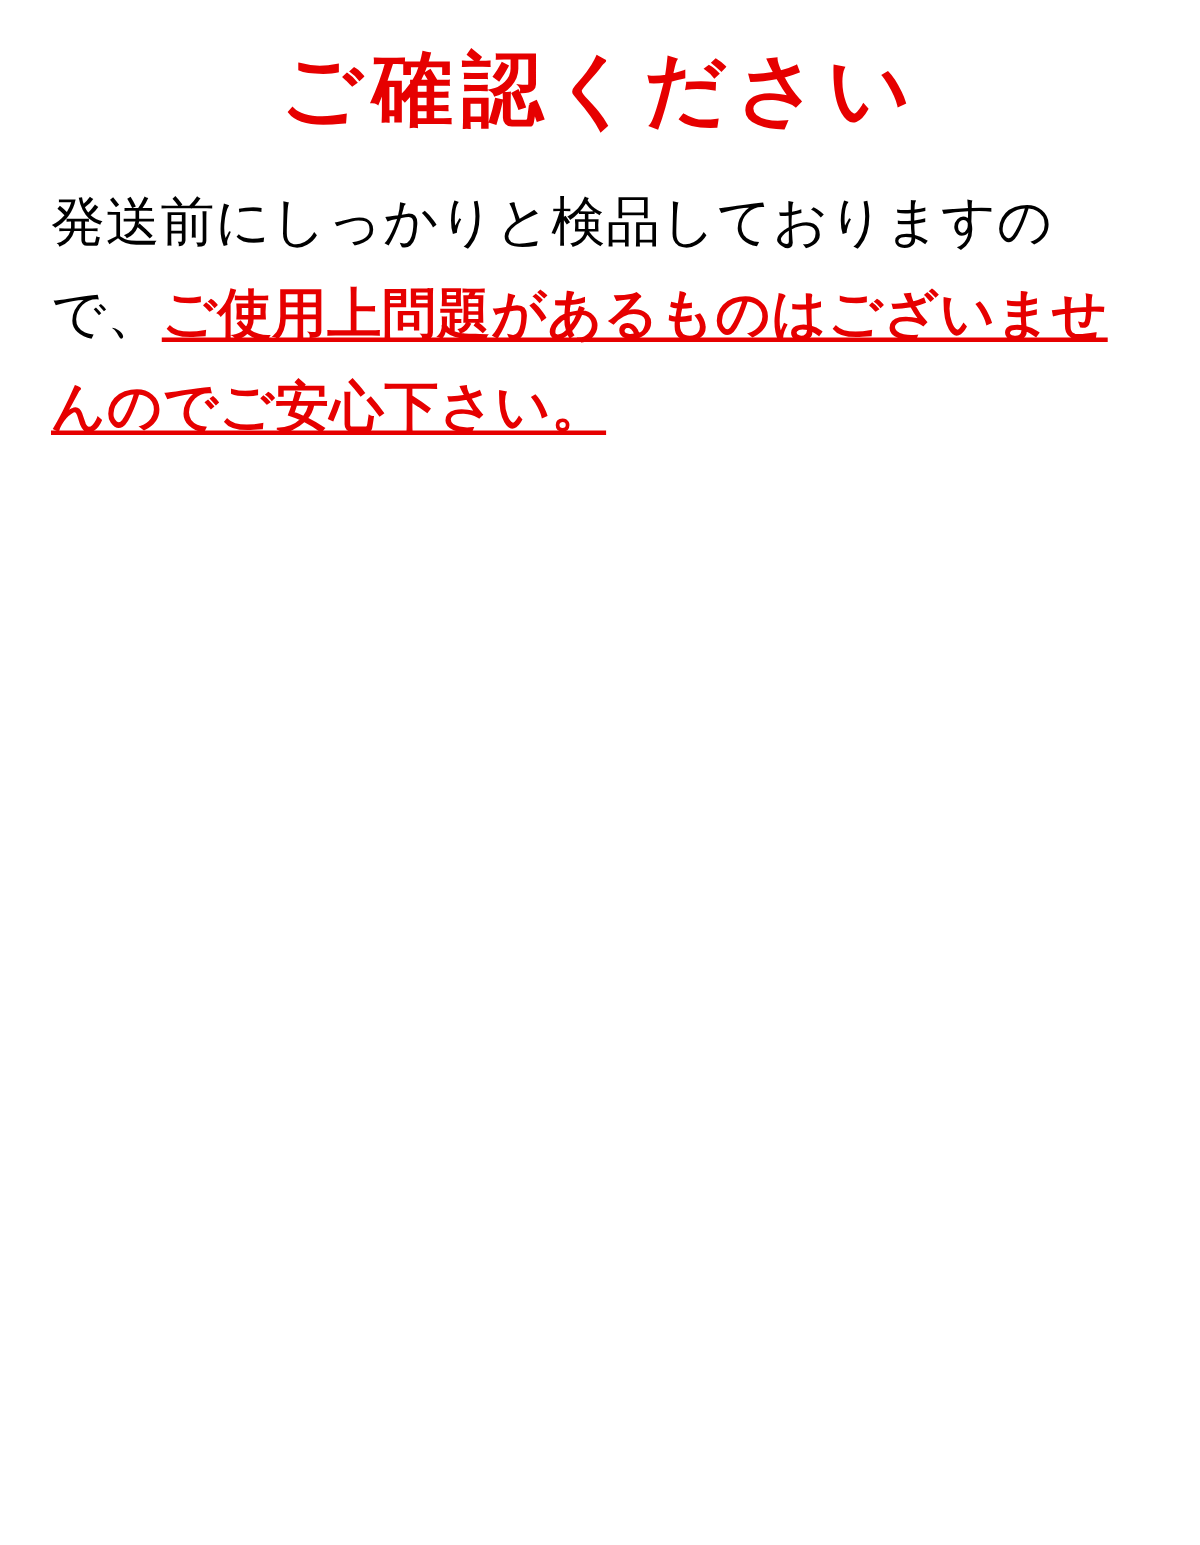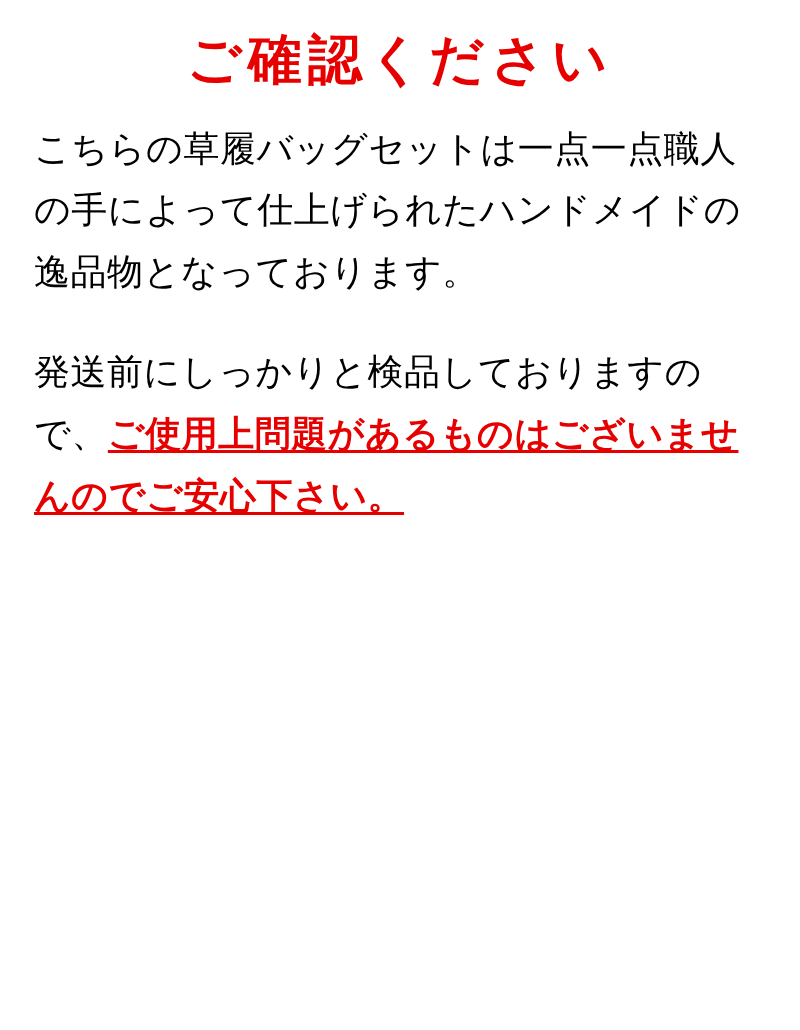--- a/index.html
+++ b/index.html
@@ -52,23 +52,20 @@
     font-weight: 600;
   }
 </style>
 </head>
 <body>
 
 <div class="page">
 
   <h1 class="headline">ご確認ください</h1>
 
-  <p class="para">
-    <span class="plain">こちらの草履バッグセットは一点一点職人の手によって仕上げられたハンドメイドの逸品物となっております。</span>
-  </p>
 
 
 
   <p class="para tight">
     <span class="plain">発送前にしっかりと検品しておりますので、</span><span class="warn">ご使用上問題があるものはございませんのでご安心下さい。</span>
   </p>
 
 </div>
 
 </body></html>

